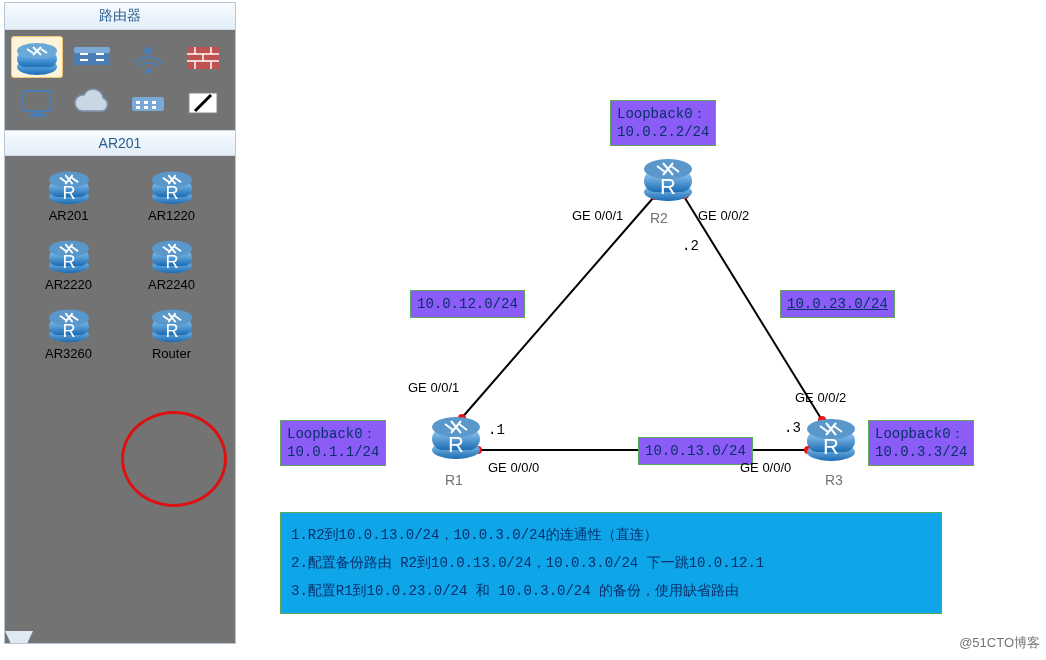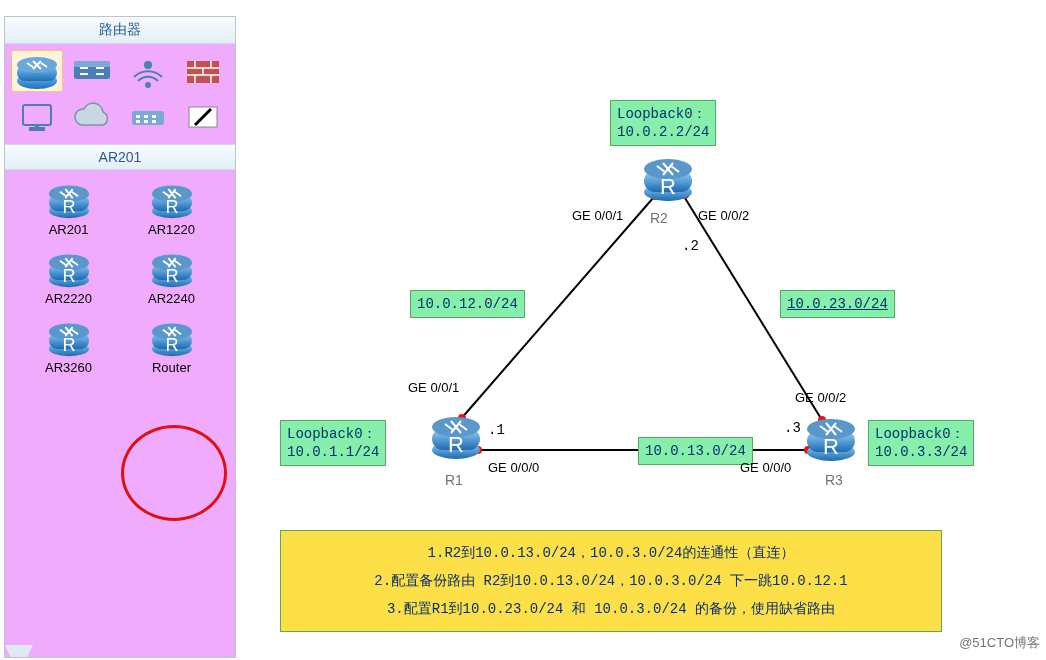--- a/index.html
+++ b/index.html
@@ -6,24 +6,24 @@
     margin:0; padding:0;
     font-family: "Microsoft YaHei", Arial, sans-serif;
     font-size:12px;
     background:#fff;
     width:1046px; height:660px;
     position:relative;
     overflow:hidden;
   }
   
   .sidebar {
-    position:absolute; left:4px; top:16px;
+    position:absolute; left:4px; top:2px;
     width:230px; height:640px;
     border:1px solid #b7c6d6;
-    background:#f0abfc;
+    background:#737373;
   }
   .panel-header {
     background:linear-gradient(#f7fbff,#e3eef8);
     border-bottom:1px solid #cdd9e6;
     text-align:center;
     padding:4px 0;
     font-size:14px;
     color:#2a5d8f;
   }
   .icon-grid {
@@ -72,21 +72,21 @@
   .router {
     position:absolute;
     width:52px; height:52px;
     display:flex; align-items:center; justify-content:center;
   }
   .router-label {
     position:absolute; font-size:14px; color:#737373;
   }
   .green-box {
     position:absolute;
-    background:#86efac;
+    background:#8b5cf6;
     border:1px solid #5aa85a;
     padding:4px 6px;
     font-family: "Courier New", monospace;
     font-size:14px;
     color:#08306b;
     white-space:pre;
     line-height:1.3;
   }
   .port-label {
     position:absolute;
@@ -99,30 +99,29 @@
     font-family:"Courier New", monospace;
     font-size:14px;
     color:#000;
   }
   svg.topology {
     position:absolute; left:0; top:0; width:796px; height:660px;
     pointer-events:none;
   }
   .note-box {
     position:absolute;
-    left:30px; top:530px;
+    left:30px; top:512px;
     width:640px;
-    background:#fde047;
+    background:#0ea5e9;
     border:1px solid #5aa85a;
     padding:8px 10px;
     font-family:"Courier New", SimSun, monospace;
     font-size:14px;
     color:#08306b;
     line-height:2;
-    text-align:center;
   }
   .watermark {
     position:absolute; right:6px; bottom:8px;
     color:#737373; font-size:13px;
   }
   
   .r-icon { width:48px; height:40px; }
   .r-icon-big { width:52px; height:52px; }
 </style>
 </head>

